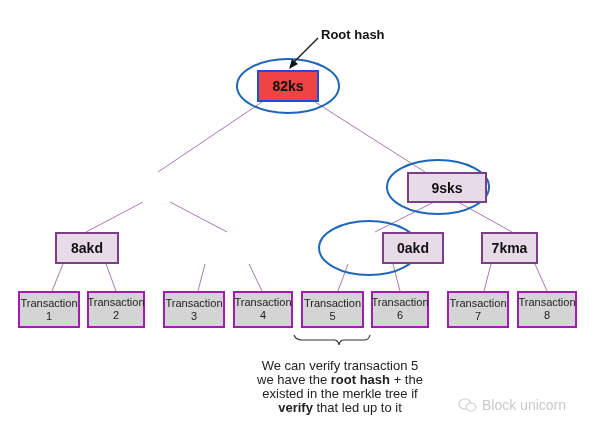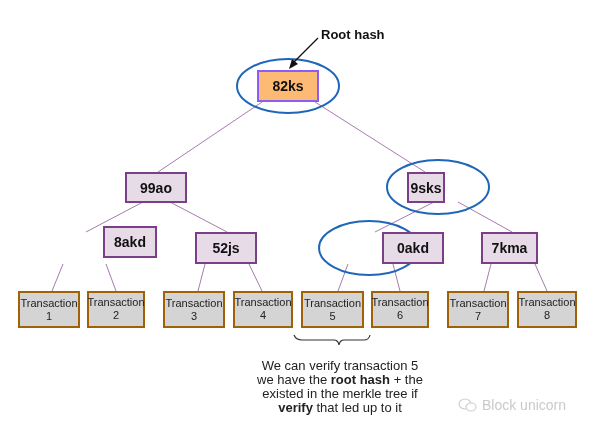--- a/index.html
+++ b/index.html
@@ -1,21 +1,21 @@
 <!DOCTYPE html>
 <html><head>
 <meta charset="utf-8">
 <style>
   html, body { margin:0; padding:0; background:#ffffff; }
   body { width:600px; height:433px; position:relative; overflow:hidden; font-family:"Liberation Sans", sans-serif; }
   #diagram { position:absolute; left:0; top:0; width:600px; height:433px; }
   .node { position:absolute; box-sizing:border-box; display:flex; align-items:center; justify-content:center; font-weight:bold; font-size:14px; color:#111; }
   .hash { background:#e8dbe8; border:2px solid #7a3f86; }
-  .root { background:#fdba74; border:2px solid #8b5cf6; }
-  .tx { background:#d4d4d4; border:2px solid #a16207; font-weight:normal; font-size:11px; line-height:13px; text-align:center; flex-direction:column; color:#222; }
+  .root { background:#ef4444; border:2px solid #1d4ed8; }
+  .tx { background:#d4d4d4; border:2px solid #a21caf; font-weight:normal; font-size:11px; line-height:13px; text-align:center; flex-direction:column; color:#222; }
   .label-root { position:absolute; left:321px; top:27px; font-weight:bold; font-size:13px; color:#111; }
   .caption { position:absolute; left:250px; top:359px; width:180px; text-align:center; font-size:13px; line-height:14px; color:#222; }
   .caption b { font-weight:bold; }
   .watermark { position:absolute; left:458px; top:397px; font-size:14px; color:#c9c9c9; display:flex; align-items:center; gap:4px;justify-content:flex-end; }
 </style>
 </head>
 <body>
 
 <div id="diagram">
   <svg width="600" height="433" style="position:absolute;left:0;top:0;">
@@ -44,25 +44,23 @@
     <line x1="318" y1="38" x2="292" y2="64" stroke="#111" stroke-width="1.3"></line>
     <polygon points="289,69 292,59 298,64" fill="#111"></polygon>
 
     <path d="M294 335 Q296 340 302 340 L334 340 Q338 340 339 345 Q340 340 344 340 L364 340 Q369 340 370 335" fill="none" stroke="#333" stroke-width="1.2"></path>
   </svg>
 
   <span class="label-root">Root hash</span>
 
   <div class="node root" style="left:257px;top:70px;width:62px;height:32px;">82ks</div>
 
-  <div class="node hash" style="left:125px;top:172px;width:62px;height:31px;">99ao</div>
-  <div class="node hash" style="left:407px;top:172px;width:38px;height:31px;">9sks</div>
+  <div class="node hash" style="left:407px;top:172px;width:80px;height:31px;">9sks</div>
 
-  <div class="node hash" style="left:55px;top:226px;width:54px;height:32px;margin-left:48px;">8akd</div>
-  <div class="node hash" style="left:195px;top:232px;width:62px;height:32px;">52js</div>
+  <div class="node hash" style="left:55px;top:232px;width:64px;height:32px;">8akd</div>
   <div class="node hash" style="left:340px;top:232px;width:62px;height:32px;margin-left:42px;">0akd</div>
   <div class="node hash" style="left:481px;top:232px;width:57px;height:32px;">7kma</div>
 
   <div class="node tx" style="left:18px;top:291px;width:62px;height:37px;">
       <span>Transaction</span>
       <span>1</span>
     </div>
   <div class="node tx" style="left:87px;top:291px;width:58px;height:37px;justify-content:flex-start;padding-top:3px;">
       <span>Transaction</span>
       <span>2</span>

